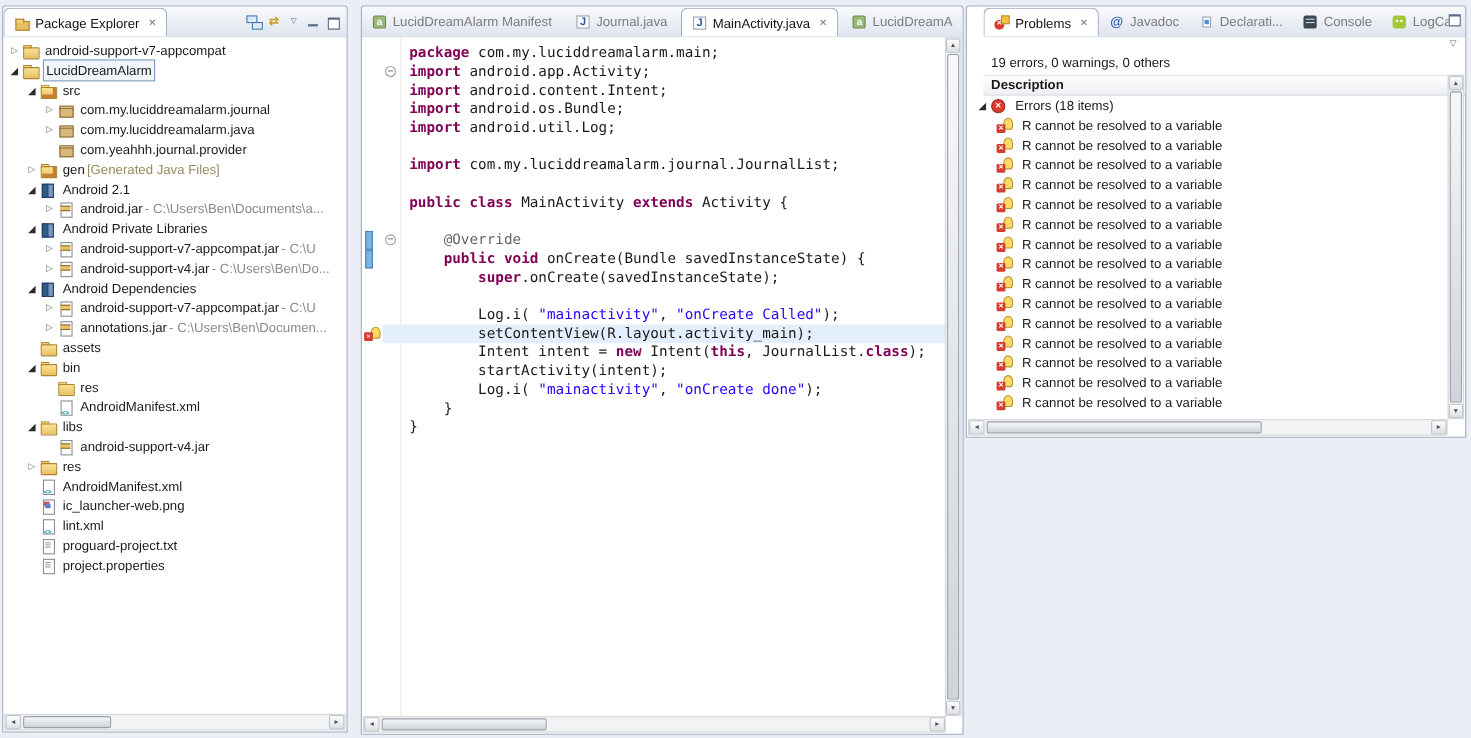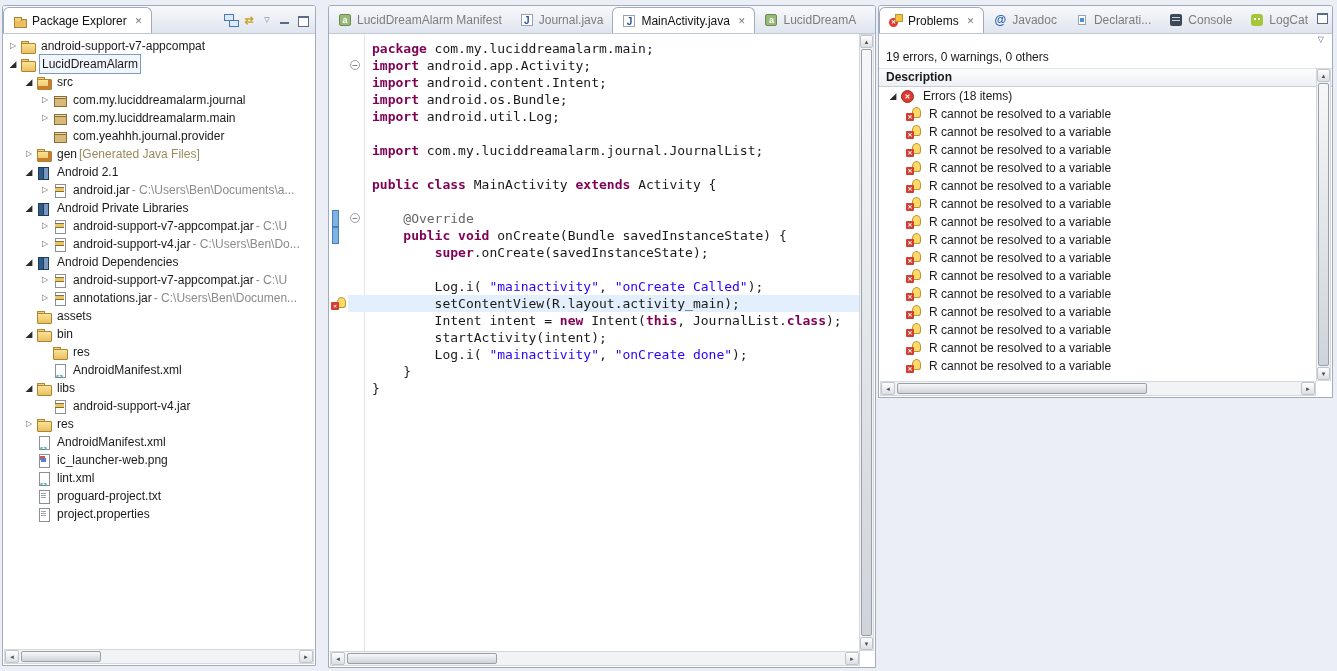--- a/index.html
+++ b/index.html
@@ -1,25 +1,25 @@
 <!DOCTYPE html>
 <html><head>
 <meta charset="utf-8">
 <style>
   *{margin:0;padding:0;box-sizing:border-box;}
   html,body{width:1337px;height:671px;overflow:hidden;background:#ebeef4;
     font-family:"Liberation Sans",sans-serif;color:#1a1a1a;}
   .panel{position:absolute;background:#fff;border:1px solid #a0abbe;border-radius:3px 3px 0 0;}
   #pe{left:2px;top:5px;width:314px;height:661px;}
   #ed{left:328px;top:5px;width:548px;height:663px;}
-  #pb{left:878px;top:5px;width:455px;height:393px;}
+  #pb{left:878px;top:5px;width:455px;height:393px;padding-left:15px;}
 
   
   .tabbar{position:relative;height:28px;background:linear-gradient(#f8f9fb,#dfe5ef);
-    border-bottom:1px solid #c0c8d4;display:flex;align-items:flex-end;border-radius:2px 2px 0 0;white-space:nowrap;overflow:hidden;}
+    border-bottom:1px solid #c0c8d4;display:flex;align-items:flex-end;border-radius:2px 2px 0 0;white-space:nowrap;overflow:hidden;justify-content:space-between;}
   .tab{display:inline-flex;align-items:center;gap:5px;height:27px;padding:0 9px;font-size:12px;color:#7c7c7c;flex:0 0 auto;}
   .tab.active{background:#fff;border:1px solid #a0abbe;border-bottom:1px solid #fff;
     border-radius:6px 6px 0 0;color:#111;margin-bottom:-1px;}
   .tclose{font-size:9px;color:#777;margin-left:3px;cursor:default;}
   .tbic{width:14px;height:14px;position:relative;display:inline-block;flex:0 0 14px;}
   .tb{margin-left:auto;align-self:center;display:flex;gap:4px;align-items:center;padding:0 5px 0 0;}
   .tbi{width:14px;height:14px;position:relative;display:inline-block;}
 
   
   .i-pe::before{content:'';position:absolute;left:1px;top:5px;width:11px;height:7px;background:#e9bf62;border:1px solid #ad8531;}
@@ -152,21 +152,21 @@
         <span class="tlb">src</span>
       </div>
       <div class="trow" style="padding-left: 34px;">
         <span class="arr collapsed">▷</span>
         <span class="tic ic-package"></span>
         <span class="tlb">com.my.luciddreamalarm.journal</span>
       </div>
       <div class="trow" style="padding-left: 34px;">
         <span class="arr collapsed">▷</span>
         <span class="tic ic-package"></span>
-        <span class="tlb">com.my.luciddreamalarm.main</span>
+        <span class="tlb">com.my.luciddreamalarm.java</span>
       </div>
       <div class="trow" style="padding-left: 34px;">
         <span class="arr none"></span>
         <span class="tic ic-package"></span>
         <span class="tlb">com.yeahhh.journal.provider</span>
       </div>
       <div class="trow" style="padding-left: 18px;">
         <span class="arr collapsed">▷</span>
         <span class="tic ic-src"></span>
         <span class="tlb">gen</span>

